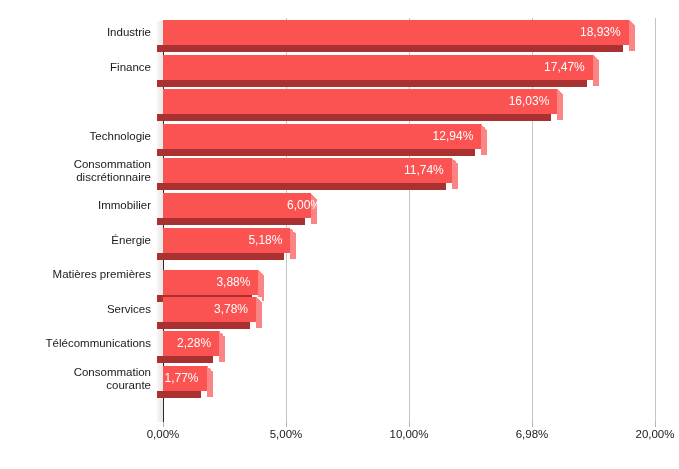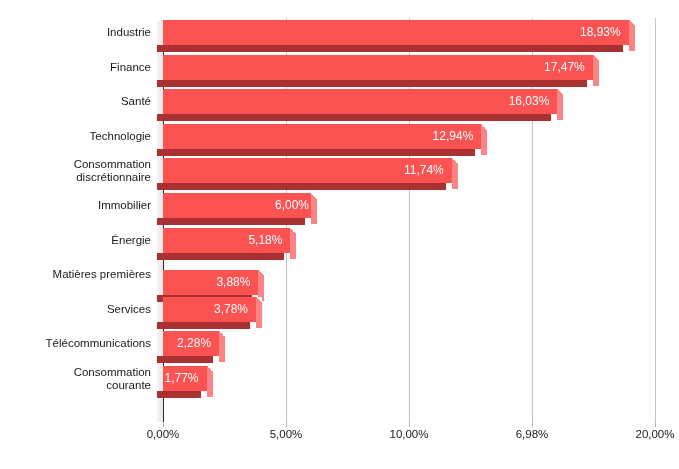--- a/index.html
+++ b/index.html
@@ -164,21 +164,20 @@
       <div class="tickmark" style="left: 409px;"></div>
       <div class="tickmark" style="left: 532px;"></div>
       <div class="tickmark" style="left: 655px;"></div>
     </div>
 
   <div id="category-axis-line"></div>
 
   <div id="cat-labels">
       <div class="cat-label" style="top: 26px;">Industrie</div>
       <div class="cat-label" style="top: 60.6px;">Finance</div>
-      <div class="cat-label" style="top: 95.2px;">Santé</div>
       <div class="cat-label" style="top: 129.8px;">Technologie</div>
       <div class="cat-label" style="top: 157.9px;">Consommation
 discrétionnaire</div>
       <div class="cat-label" style="top: 199px;">Immobilier</div>
       <div class="cat-label" style="top: 233.6px;">Énergie</div>
       <div class="cat-label" style="top: 268.2px;">Matières premières</div>
       <div class="cat-label" style="top: 302.8px;">Services</div>
       <div class="cat-label" style="top: 337.4px;">Télécommunications</div>
       <div class="cat-label" style="top: 365.5px;">Consommation
 courante</div>
@@ -218,21 +217,21 @@
         <div class="bar-cap" style="left: 288.804px;"></div>
         <div class="bar-chamfer" style="left: 288.804px;"></div>
         <div class="bar-face" style="width: 288.804px;"></div>
         <div class="bar-value" style="left: 0px; width: 288.804px;">11,74%</div>
       </div>
       <div class="bar-row" style="top: 193px; left: 163px; width: 147.6px; height: 32px;">
         <div class="bar-shadow" style="width: 147.6px;"></div>
         <div class="bar-cap" style="left: 147.6px;"></div>
         <div class="bar-chamfer" style="left: 147.6px;"></div>
         <div class="bar-face" style="width: 147.6px;"></div>
-        <div class="bar-value" style="left: 0px; width: 154px;">6,00%</div>
+        <div class="bar-value" style="left: 12px; width: 154px;">6,00%</div>
       </div>
       <div class="bar-row" style="top: 227.6px; left: 163px; width: 127.428px; height: 32px;">
         <div class="bar-shadow" style="width: 127.428px;"></div>
         <div class="bar-cap" style="left: 127.428px;"></div>
         <div class="bar-chamfer" style="left: 127.428px;"></div>
         <div class="bar-face" style="width: 127.428px;"></div>
         <div class="bar-value" style="left: 0px; width: 127.428px; padding-left: 32px;">5,18%</div>
       </div>
       <div class="bar-row" style="top: 262.2px; left: 163px; width: 99px; height: 32px; margin-top: 8px;">
         <div class="bar-shadow" style="width: 95.448px;"></div>

